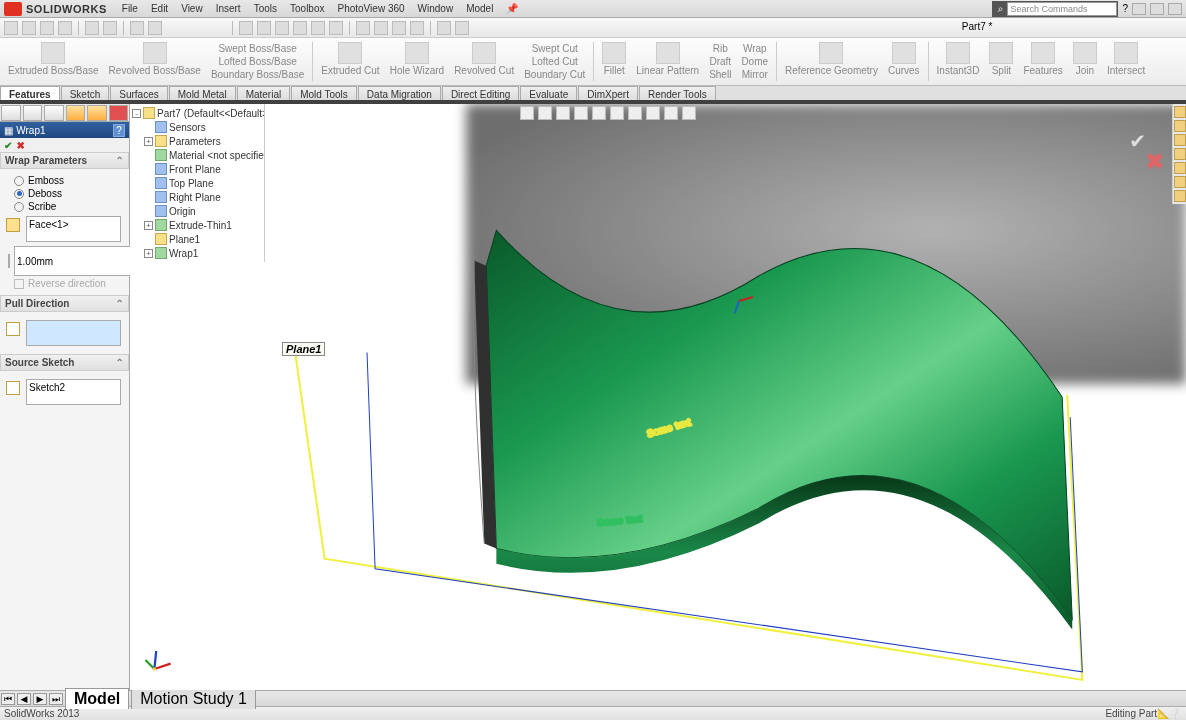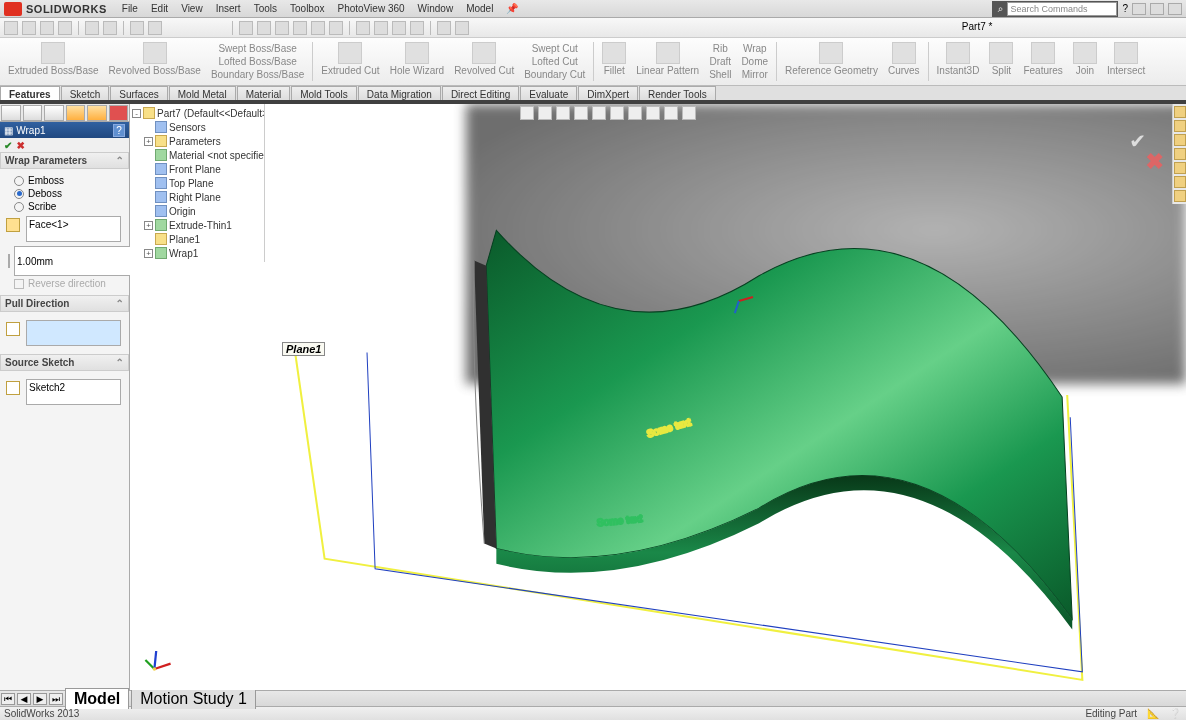--- a/index.html
+++ b/index.html
@@ -95,21 +95,21 @@
 
 
 .bottom-tabs { height: 16px; background: linear-gradient(#e8e8e8,#d8d8d8); display: flex; align-items: center; border-top: 1px solid #aaa; }
 .btab-nav { width:14px; height:12px; border:1px solid #999; background:#eee; margin:0 1px; font-size:9px; text-align:center; line-height:10px;}
 .btab { padding: 1px 8px; border: 1px solid #999; border-bottom: 0; background: #fff; font-size: 16px; margin: 0 1px; }
 .btab.active { background: #fff; font-weight: bold; }
 .btab.inactive { background: #e0e0e0; }
 
 
 .statusbar { height: 14px; background: linear-gradient(#f0f0f0,#e0e0e0); border-top: 1px solid #aaa; display: flex; align-items: center; padding: 0 4px; font-size: 10px; color: #444; }
-.statusbar .right { margin-left: auto; display: flex; gap: 10px; }
+.statusbar .right { margin-left: auto; display: flex; }
 </style>
 </head>
 <body>
 
 <div class="titlebar">
   <div class="logo"></div>
   <span class="brand">SOLIDWORKS</span>
   <div class="menubar">
     <span>File</span>
     <span>Edit</span>

